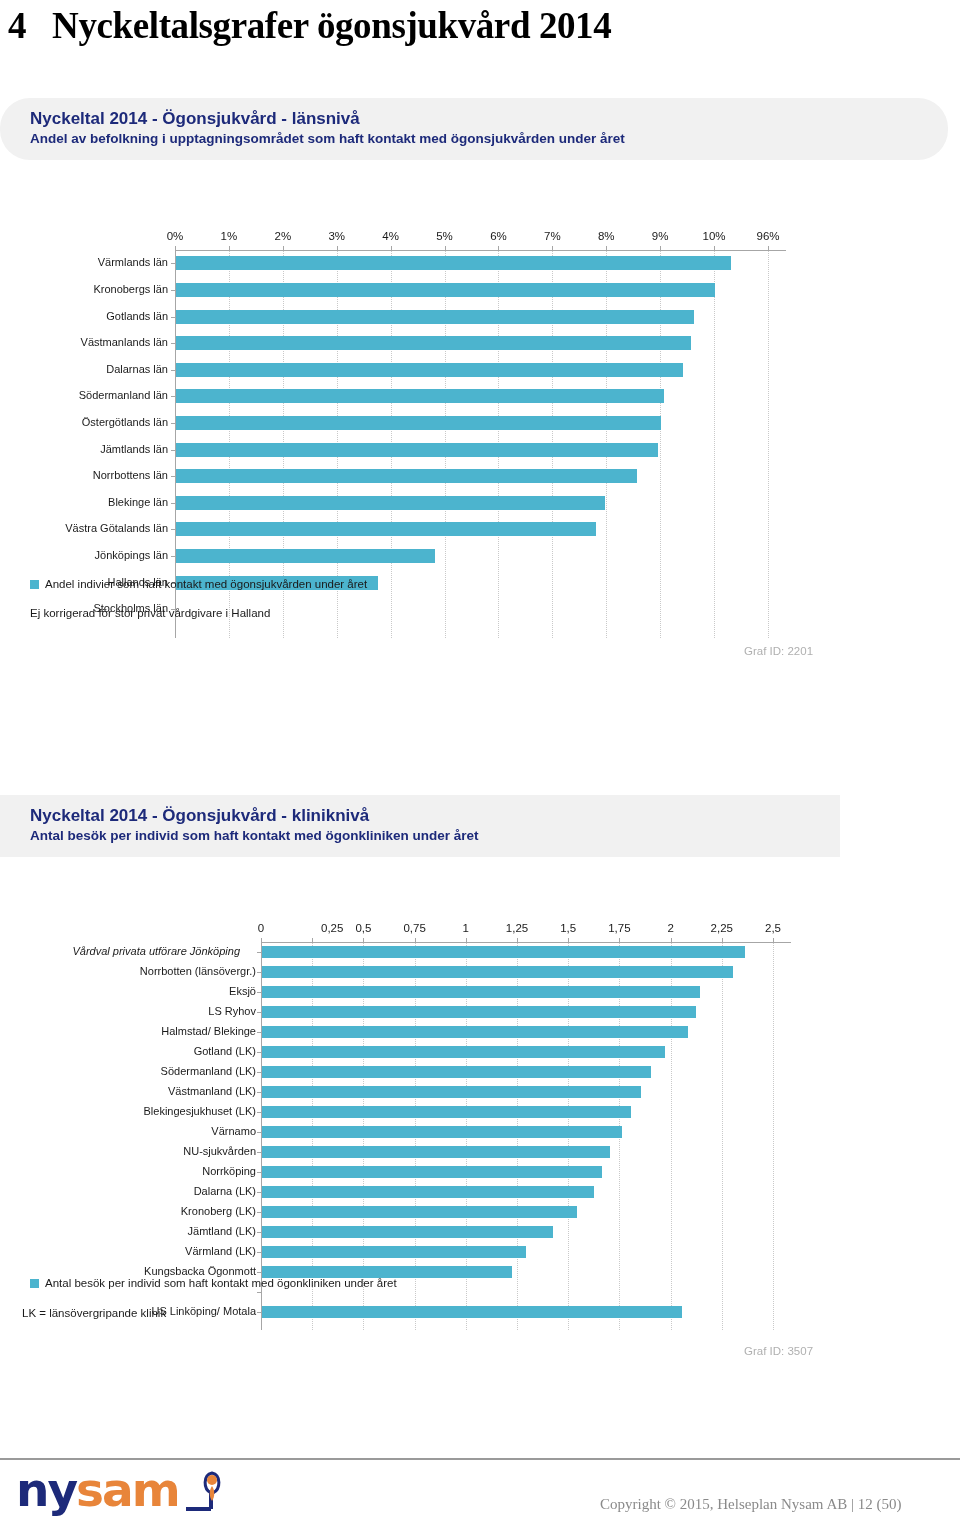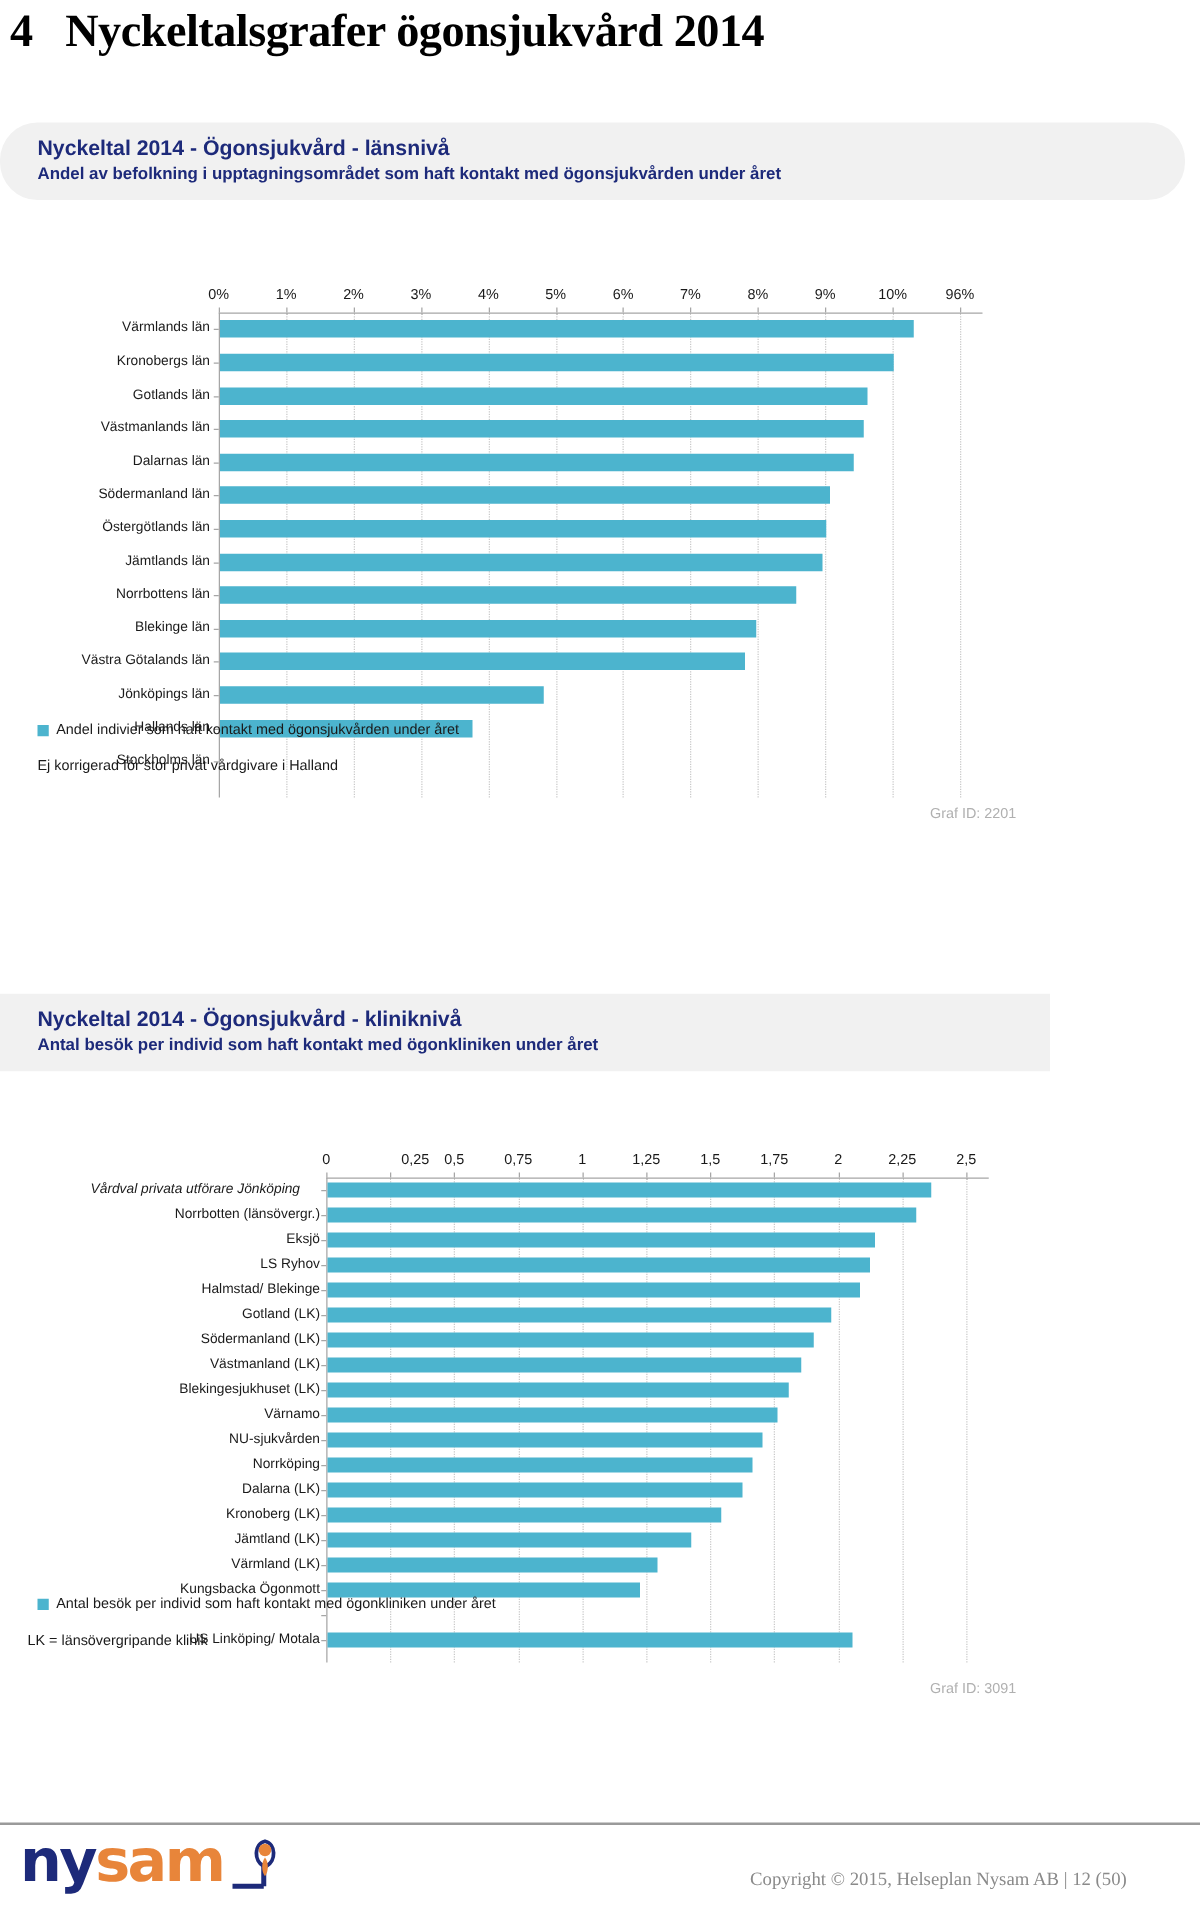--- a/index.html
+++ b/index.html
@@ -367,21 +367,21 @@
       <div class="cat-tick" style="left: 257px; top: 435px;"></div>
       <div class="cat-label" style="right: 704px; top: 449px;">US Linköping/ Motala</div>
       <div class="cat-tick" style="left: 257px; top: 455px;"></div>
       <div class="bar" title="US Linköping/ Motala: 2.05" style="left: 262px; top: 449px; width: 419.84px; height: 12px; background: rgb(76, 180, 206);"></div>
     </div>
   <div class="legend-row" id="chart2-legend" style="left:30px; top:482px;">
     <span class="legend-swatch"></span>
     <span>Antal besök per individ som haft kontakt med ögonkliniken under året</span>
   </div>
   <div class="note" id="chart2-note" style="left:22px; top:512px;">LK = länsövergripande klinik</div>
-  <div class="graf-id" id="chart2-grafid" style="left:744px; top:550px;">Graf ID: 3091</div>
+  <div class="graf-id" id="chart2-grafid" style="left:744px; top:550px;">Graf ID: 3507</div>
 </div>
 
 <div class="footer-rule" style="top:1458px;"></div>
 <div class="logo" style="left:16px; top:1466px;">
   <span class="ny">ny</span>
     <span class="sam">sam</span>
   <span class="logo-mark">
     <svg width="42" height="46" viewBox="0 0 42 46" xmlns="http://www.w3.org/2000/svg">
       <path d="M5 42 L30 42" stroke="#1d2a7a" stroke-width="4" fill="none"></path>
       <path d="M30 42 L30 26" stroke="#1d2a7a" stroke-width="4" fill="none"></path>

